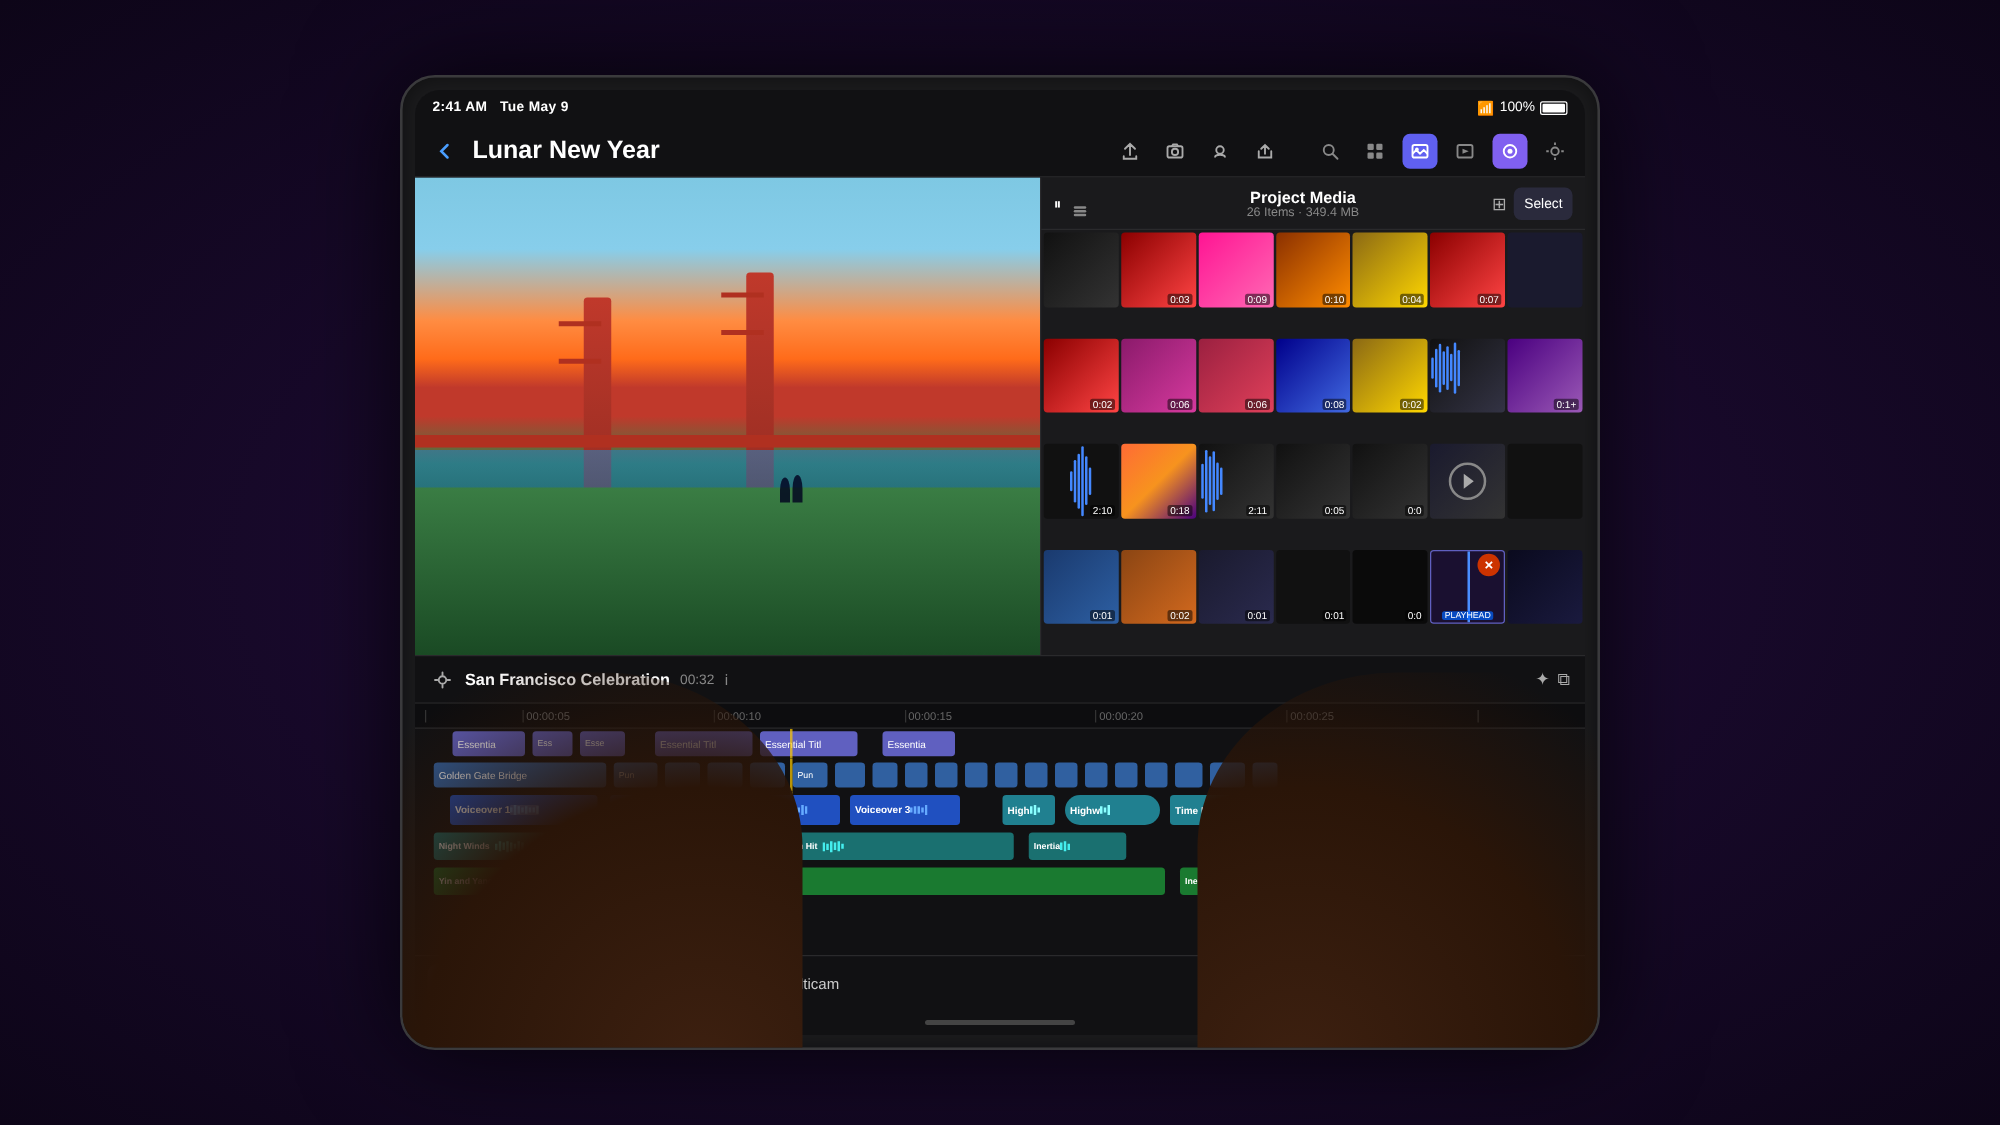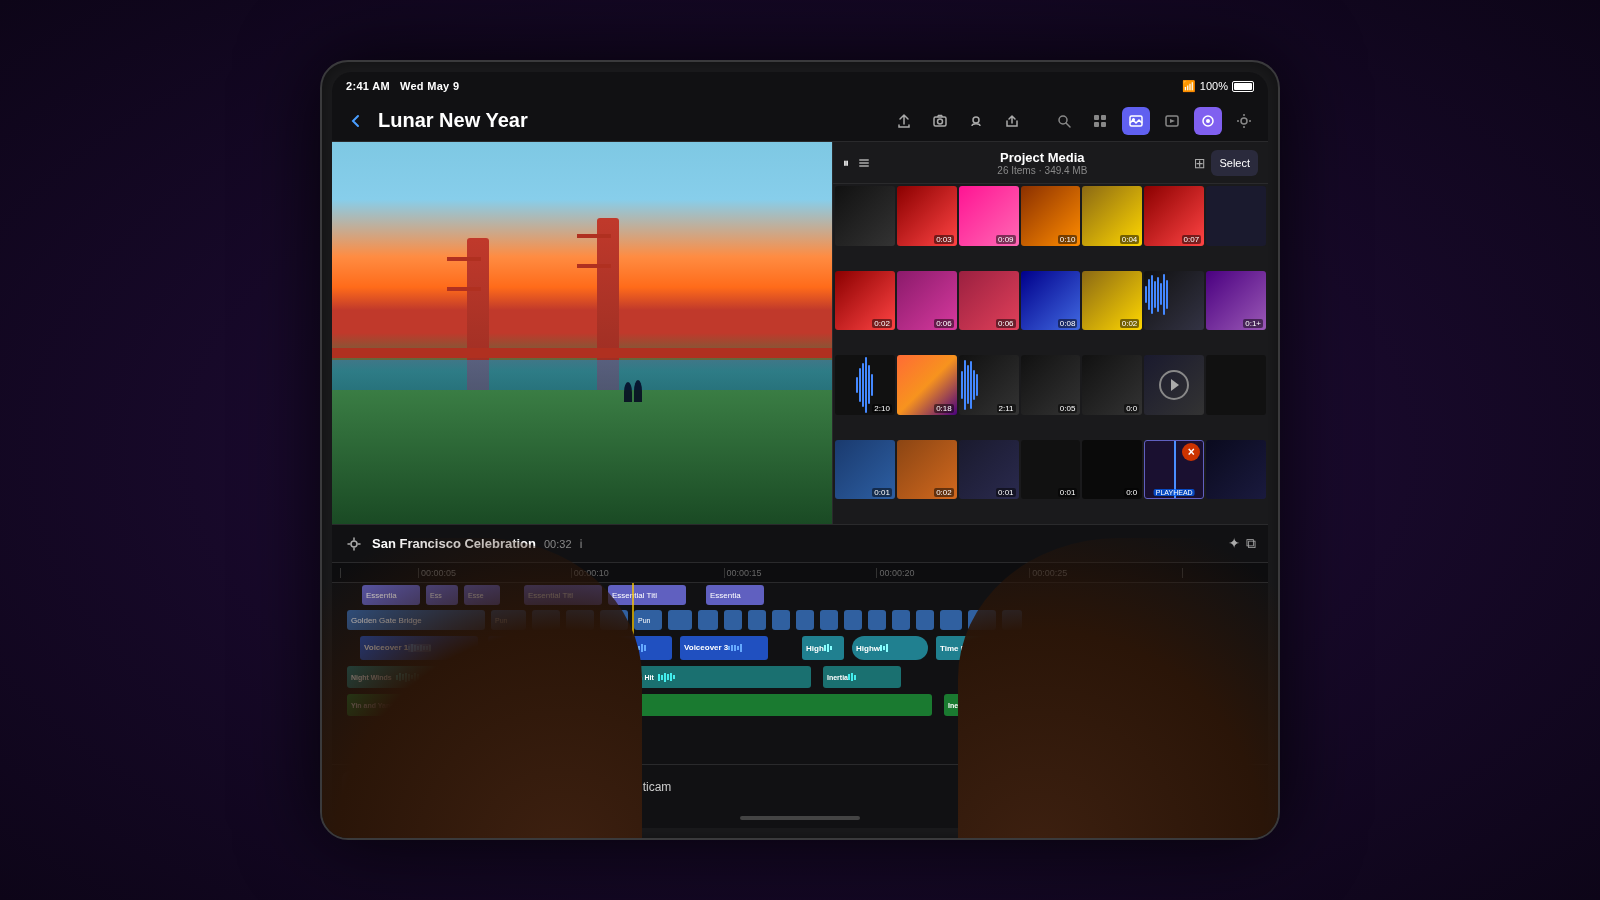--- a/index.html
+++ b/index.html
@@ -417,21 +417,21 @@
     }
   </style>
 </head>
 <body>
 
 <div class="ipad-frame">
   <div class="ipad-screen">
 
     <div class="status-bar">
       <div class="status-bar-left">
-        <span>2:41 AM</span> &nbsp; <span>Wed May 9</span>
+        <span>2:41 AM</span> &nbsp; <span>Tue May 9</span>
       </div>
       <div class="status-bar-right">
         <span>📶</span>
         <span>100%</span>
         <span style="display:inline-block;width:22px;height:11px;border:1px solid #fff;border-radius:2px;position:relative;">
           <span style="position:absolute;inset:1px;background:#fff;border-radius:1px;"></span>
         </span>
       </div>
     </div>
 
@@ -531,21 +531,21 @@
             <div style="position:absolute;bottom:32%;right:40%;width:8px;height:20px;background:rgba(0,0,30,0.8);border-radius:50% 50% 0 0;"></div>
             <div style="position:absolute;bottom:32%;right:38%;width:8px;height:22px;background:rgba(0,0,30,0.8);border-radius:50% 50% 0 0;"></div>
           </div>
         </div>
       </div>
 
       <div class="media-browser">
         <div class="media-browser-header">
           <span class="media-browser-pause">⏸</span>
           <div style="flex:1;">
-            <div style="display:flex;align-items:center;justify-content:center;gap:20px;">
+            <div style="display:flex;align-items:flex-end;justify-content:center;gap:20px;">
               <svg width="14" height="14" viewBox="0 0 14 14">
                   <rect x="2" y="3" width="10" height="2" rx="1" fill="#888"></rect>
                   <rect x="2" y="6" width="10" height="2" rx="1" fill="#888"></rect>
                   <rect x="2" y="9" width="10" height="2" rx="1" fill="#888"></rect>
                 </svg>
               <div class="media-browser-title">
                 <div class="media-browser-title-text">Project Media</div>
                 <div class="media-browser-subtitle">26 Items · 349.4 MB</div>
               </div>
             </div>

